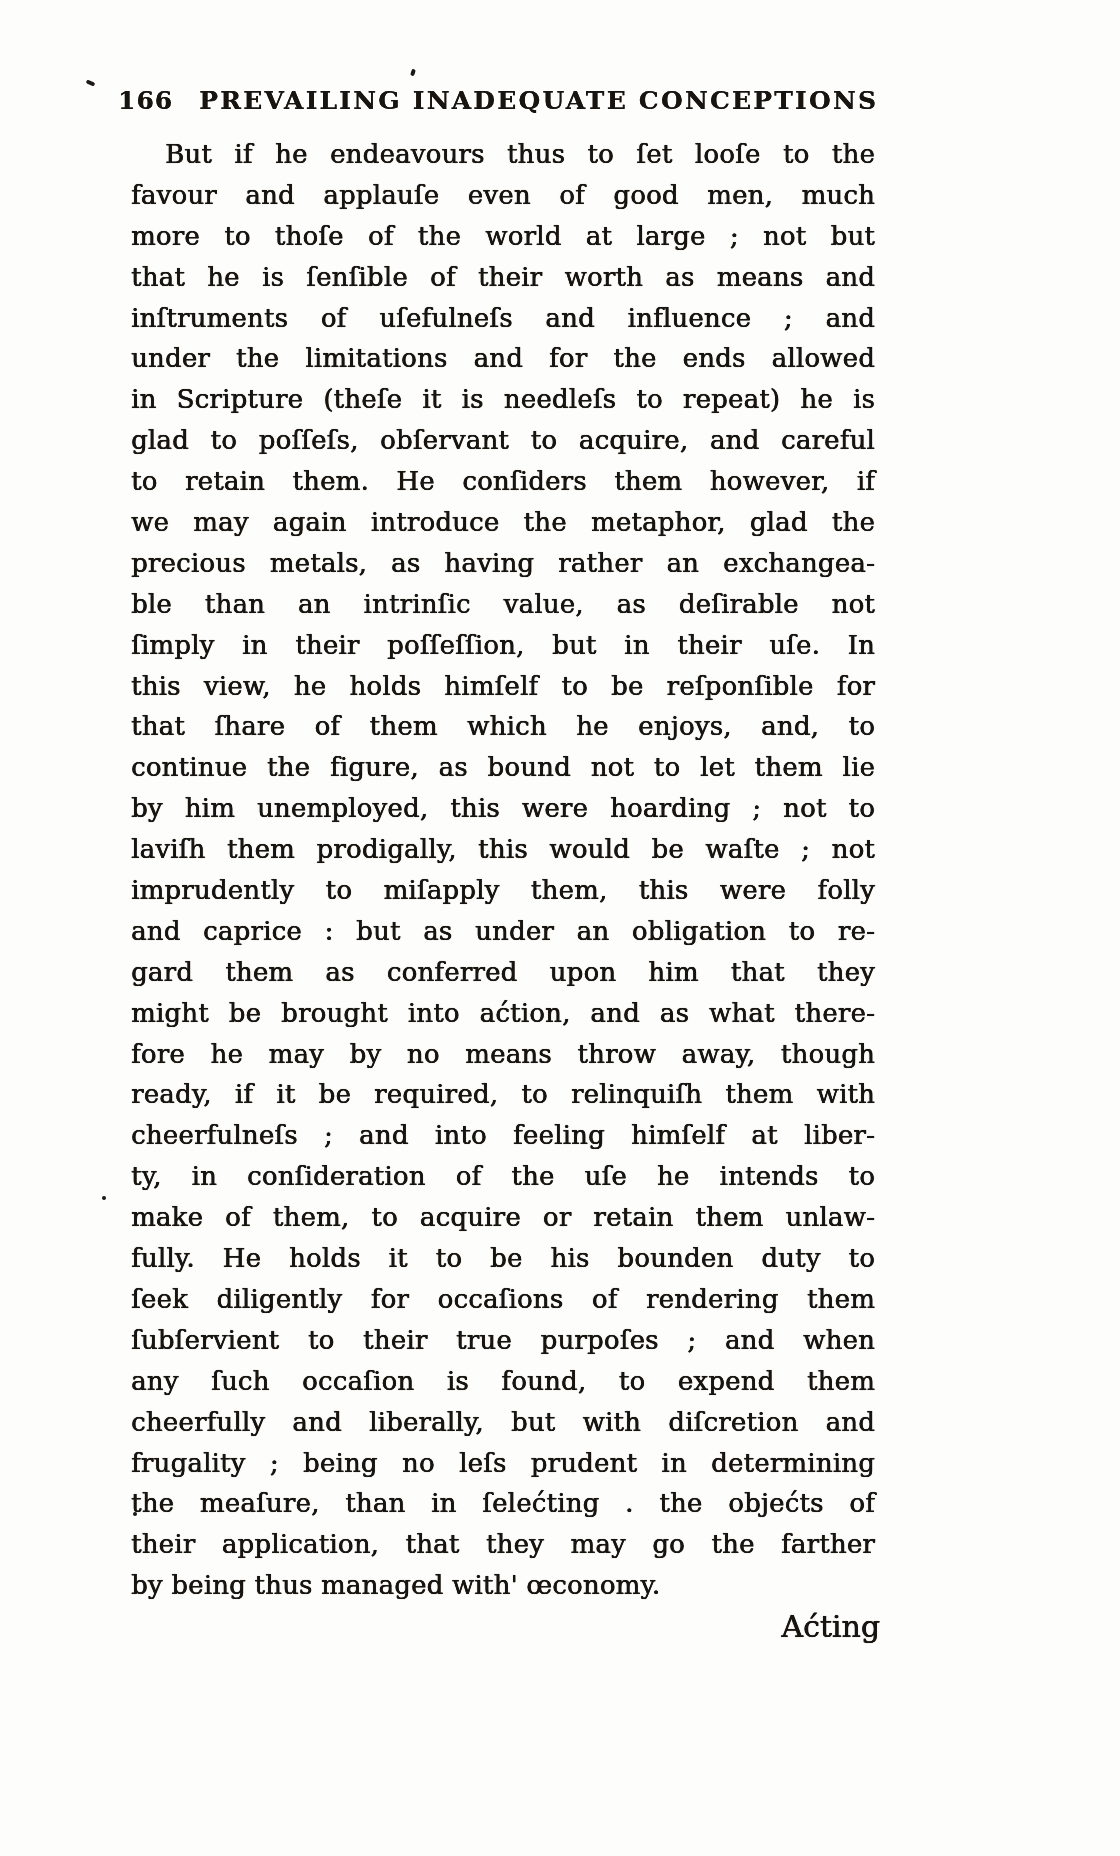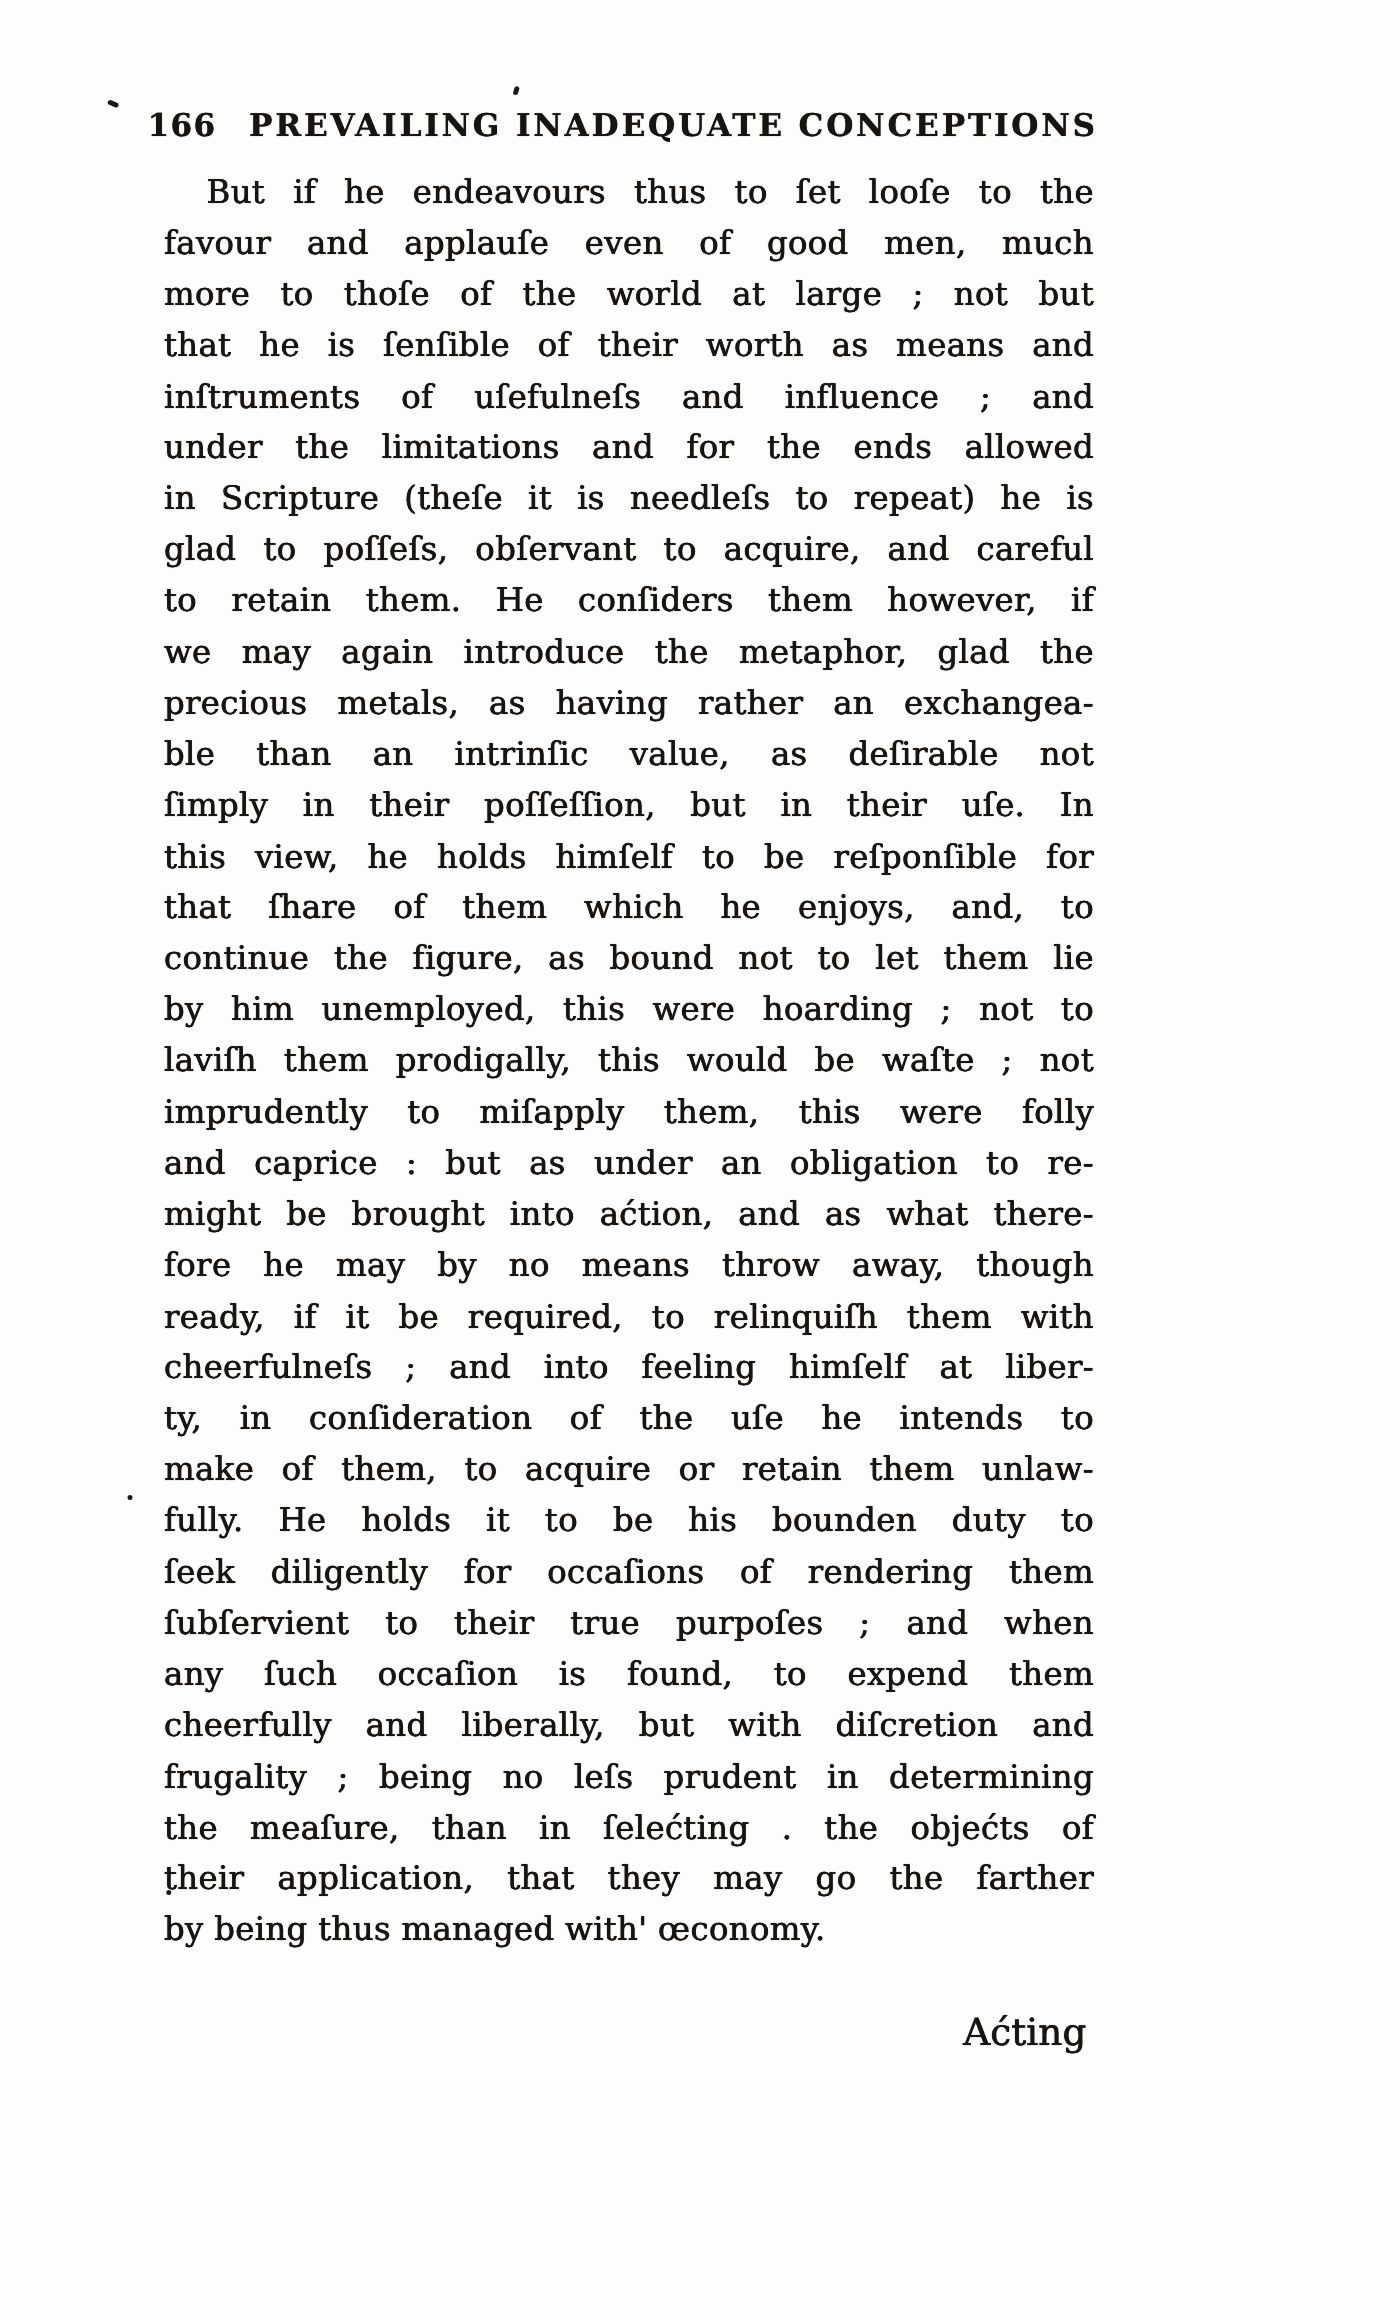--- a/index.html
+++ b/index.html
@@ -52,21 +52,21 @@
     white-space: normal;
   }
   .body-text .line:first-child {
     text-indent: 34px;
   }
   .body-text .line:last-child {
     text-align-last: left;
   }
   .catchword {
     position: absolute;
-    left: 125px;
+    left: 136px;
     top: 1607px;
     width: 744px;
     font-size: 30px;
     line-height: 40.9px;
     text-align: right;
     text-shadow: 0.4px 0 0 currentColor, 0 0 0.7px currentColor;
   }
   
   .speck {
     position: absolute;
@@ -123,20 +123,21 @@
       <div class="line">precious metals, as having rather an exchangea-</div>
       <div class="line">ble than an intrinſic value, as deſirable not</div>
       <div class="line">ſimply in their poſſeſſion, but in their uſe.  In</div>
       <div class="line">this view, he holds himſelf to be reſponſible for</div>
       <div class="line">that ſhare of them which he enjoys, and, to</div>
       <div class="line">continue the figure, as bound not to let them lie</div>
       <div class="line">by him unemployed, this were hoarding ; not to</div>
       <div class="line">laviſh them prodigally, this would be waſte ; not</div>
       <div class="line">imprudently to miſapply them, this were folly</div>
       <div class="line">and caprice : but as under an obligation to re-</div>
+      <div class="line">gard them as conferred upon him that they</div>
       <div class="line">might be brought into aćtion, and as what there-</div>
       <div class="line">fore he may by no means throw away, though</div>
       <div class="line">ready, if it be required, to relinquiſh them with</div>
       <div class="line">cheerfulneſs ; and into feeling himſelf at liber-</div>
       <div class="line">ty, in conſideration of the uſe he intends to</div>
       <div class="line">make of them, to acquire or retain them unlaw-</div>
       <div class="line">fully.  He holds it to be his bounden duty to</div>
       <div class="line">ſeek diligently for occaſions of rendering them</div>
       <div class="line">ſubſervient to their true purpoſes ; and when</div>
       <div class="line">any ſuch occaſion is found, to expend them</div>

